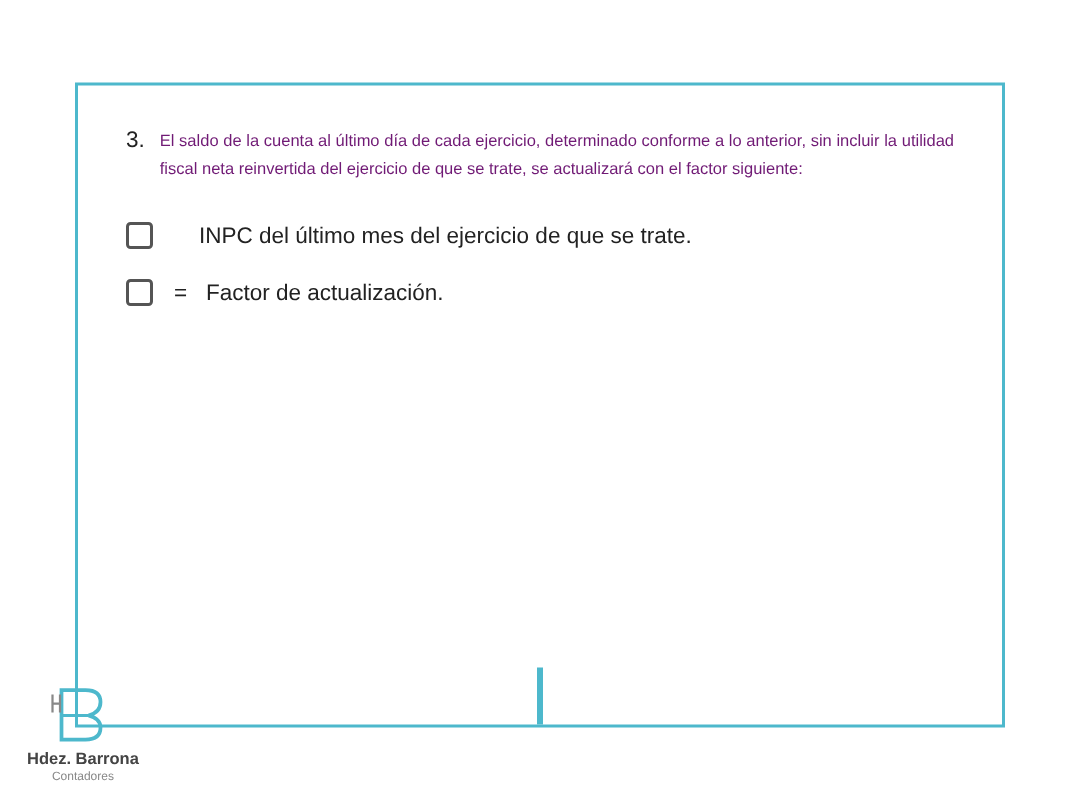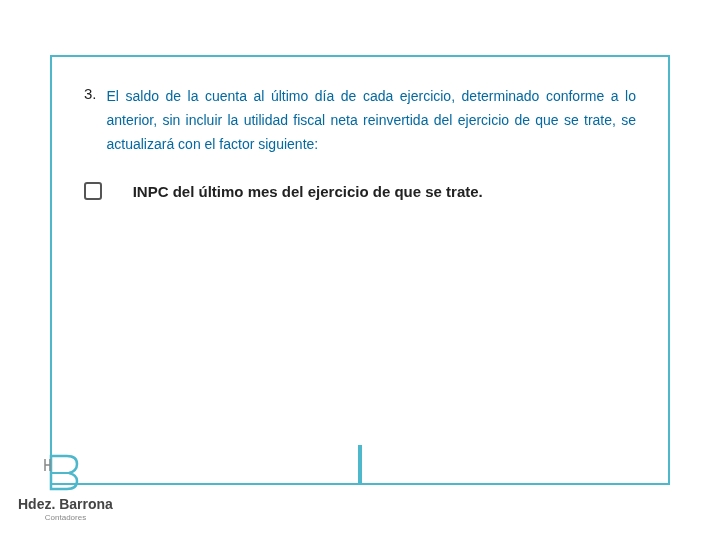--- a/index.html
+++ b/index.html
@@ -44,31 +44,30 @@
 
     .section-number {
       font-size: 15px;
       font-weight: normal;
       color: #222;
       display: flex;
       gap: 10px;
     }
 
     .section-text {
-      font-size: 14px;
+      font-size: 11px;
       line-height: 1.7;
-      color: #0369a1;
+      color: #701a75;
       text-align: justify;
     }
 
     .bullet-list {
       margin-top: 18px;
       padding-left: 0;
       list-style: none;
-      font-weight: bold;
     }
 
     .bullet-item {
       display: flex;
       align-items: flex-start;
       margin-bottom: 14px;
       font-size: 15px;
       line-height: 1.6;
       color: #222;
     }
@@ -100,21 +99,21 @@
       align-items: center;
     }
 
     .logo-shape {
       width: 48px;
       height: 42px;
       position: relative;
     }
 
     .logo-text {
-      font-size: 14px;
+      font-size: 11px;
       color: #444;
       text-align: right;
       margin-top: 2px;
       font-weight: bold;
       line-height: 1.3;
     }
 
     .logo-subtext {
       font-size: 8px;
       color: #888;
@@ -144,20 +143,26 @@
       </div>
     </div>
 
     <ul class="bullet-list">
       <li class="bullet-item">
         <span class="bullet-icon"></span>
         <span class="bullet-text">
           &nbsp;&nbsp;&nbsp;&nbsp;INPC del último mes del ejercicio de que se trate.
         </span>
       </li>
+      <li class="bullet-item">
+        <span class="bullet-icon"></span>
+        <span class="bullet-text">
+          =&nbsp;&nbsp;&nbsp;Factor de actualización.
+        </span>
+      </li>
     </ul>
 
     <div class="vertical-line"></div>
   </div>
 
   <div class="logo-area">
     <div class="logo-shape">
       <svg width="48" height="42" viewBox="0 0 48 42" xmlns="http://www.w3.org/2000/svg">
 
         <path d="M10 5 L10 38 L26 38 Q36 38 36 30 Q36 24 28 22 Q36 20 36 13 Q36 5 26 5 Z" fill="none" stroke="#4db8cc" stroke-width="2.5"></path>

